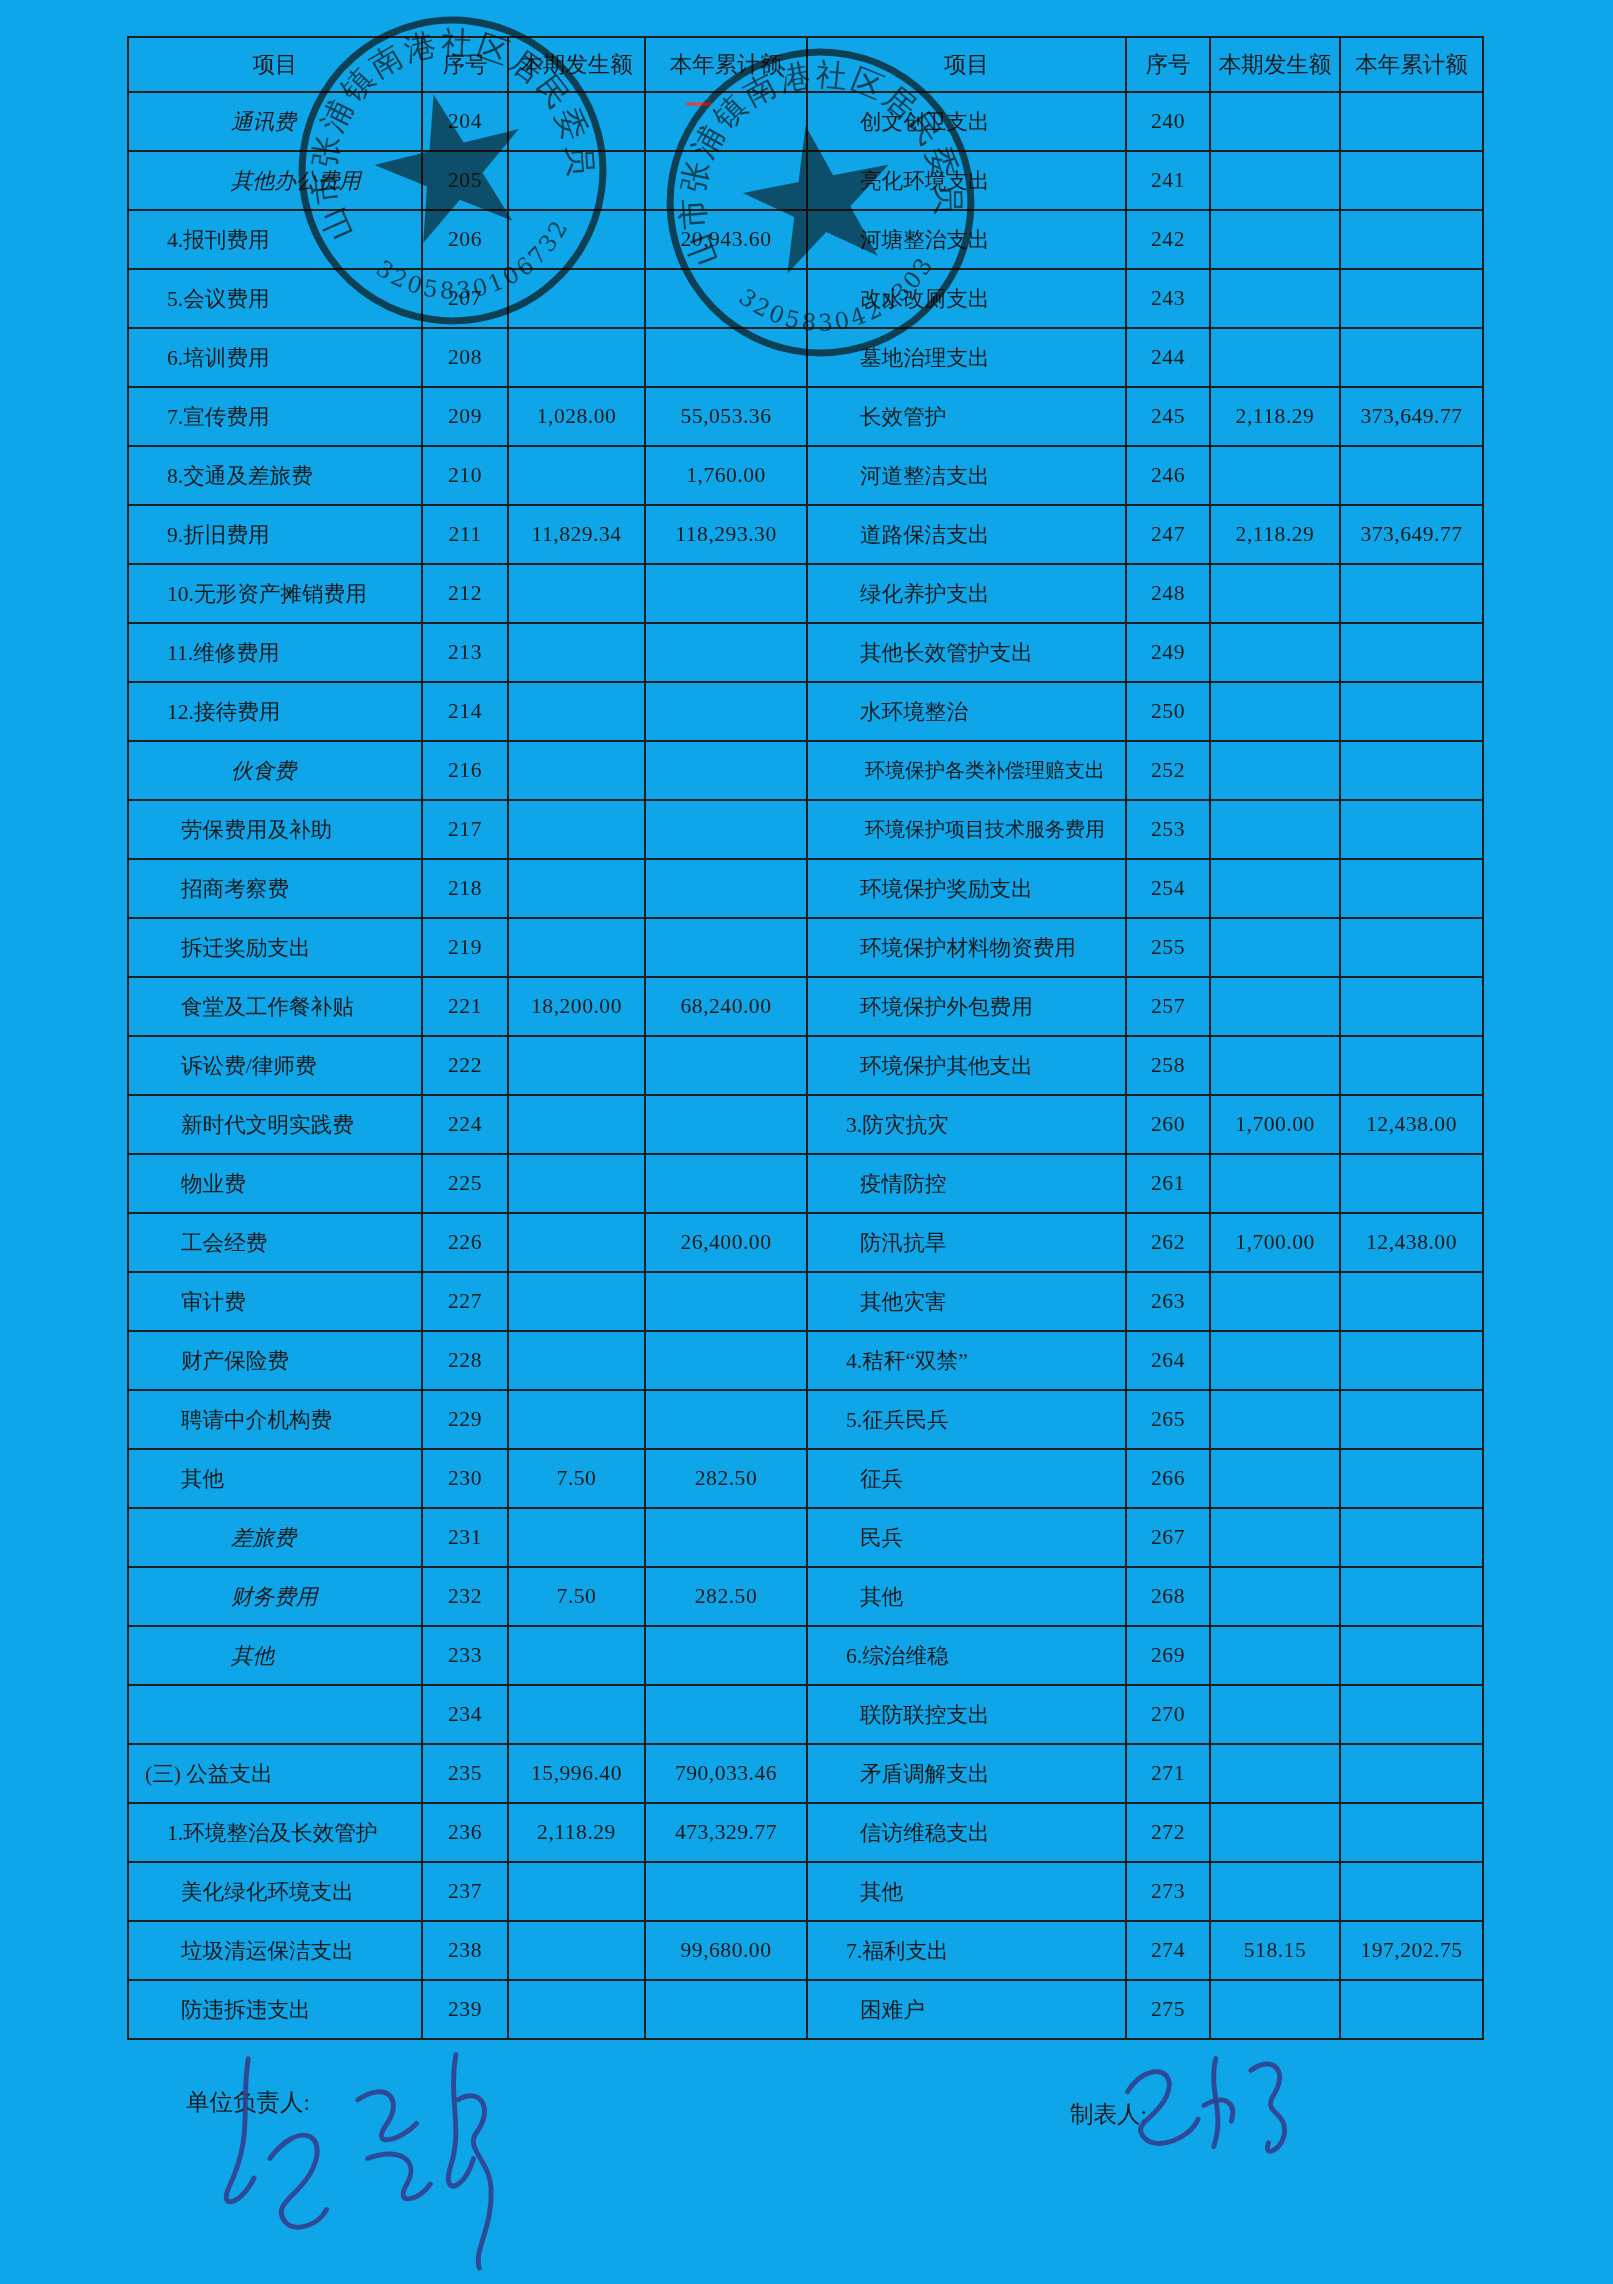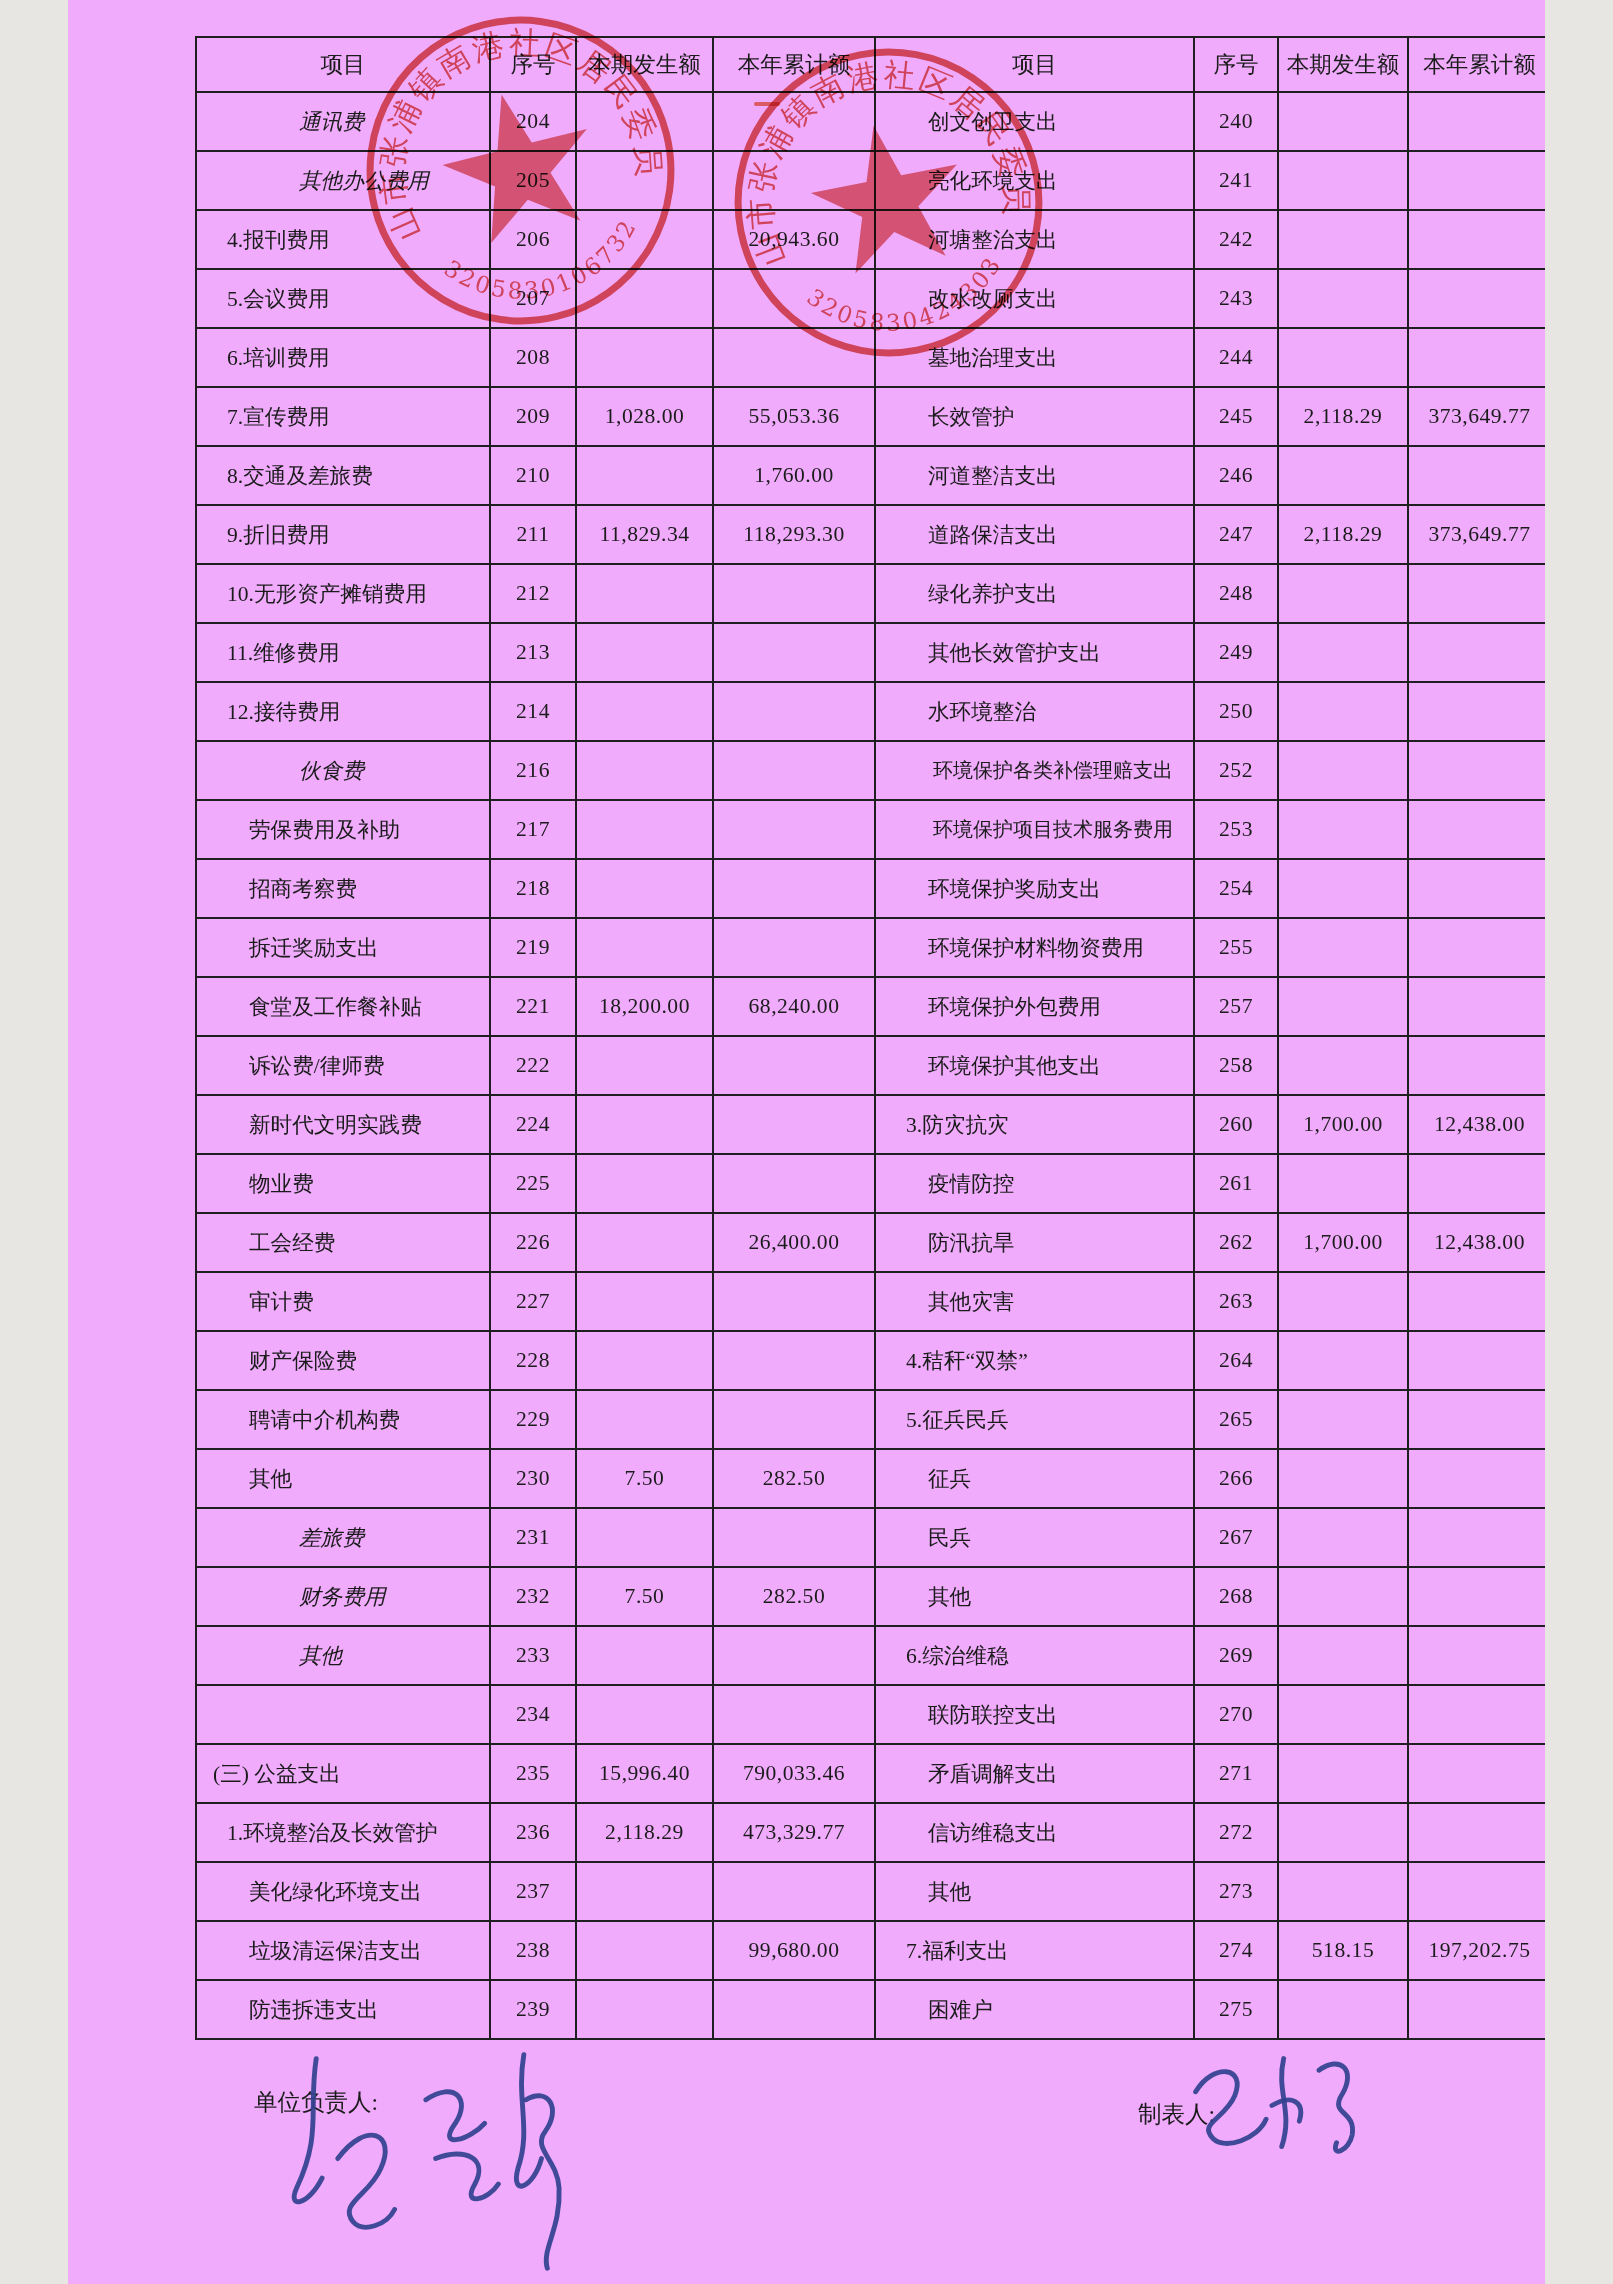--- a/index.html
+++ b/index.html
@@ -1,33 +1,33 @@
 <!DOCTYPE html>
 <html><head>
 <meta charset="utf-8">
 <style>
   html,body{margin:0;padding:0;background:#e8e6e2;}
   .page{
-    position:relative;width:1477px;height:2285px;margin:0 auto;
-    background:#f0abfc;overflow:hidden;
+    position:relative;width:1613px;height:2285px;margin:0 auto;
+    background:#0ea5e9;overflow:hidden;
     font-family:"Liberation Serif","DejaVu Serif",serif;
     color:#1b1b1b;
   }
   .table-wrap{position:absolute;left:127px;top:36px;width:1356px;}
   table.fin{border-collapse:collapse;table-layout:fixed;width:1356px;}
   table.fin th,table.fin td{
     border:2px solid #1f1f1f;vertical-align:middle;
     font-weight:normal;overflow:hidden;white-space:nowrap;
   }
   table.fin th{height:51px;font-size:22.5px;text-align:center;}
   table.fin td{height:55px;font-size:21.6px;}
   td.num{text-align:center;font-size:20.6px;letter-spacing:0.5px;}
   td.label{text-align:left;}
   td.label.lv0{padding-left:16px;}
-  td.label.lv1{padding-left:30px;}
+  td.label.lv1{padding-left:38px;}
   td.label.lv2{padding-left:52px;}
   td.label.lv3{padding-left:102px;font-style:italic;}
   td.label.small{font-size:20px;padding-left:57px;}
   .footer-label{position:absolute;font-size:23.5px;color:#1b1b1b;}
   .unit-head-label{left:186px;top:2086px;}
   .preparer-label{left:1070px;top:2098px;}
   .stamp{position:absolute;mix-blend-mode:multiply;opacity:.85;pointer-events:none;}
   .stamp svg{display:block;}
   .seal-stroke{stroke:#d6473f;fill:none;}
   .seal-fill{fill:#d6473f;}

